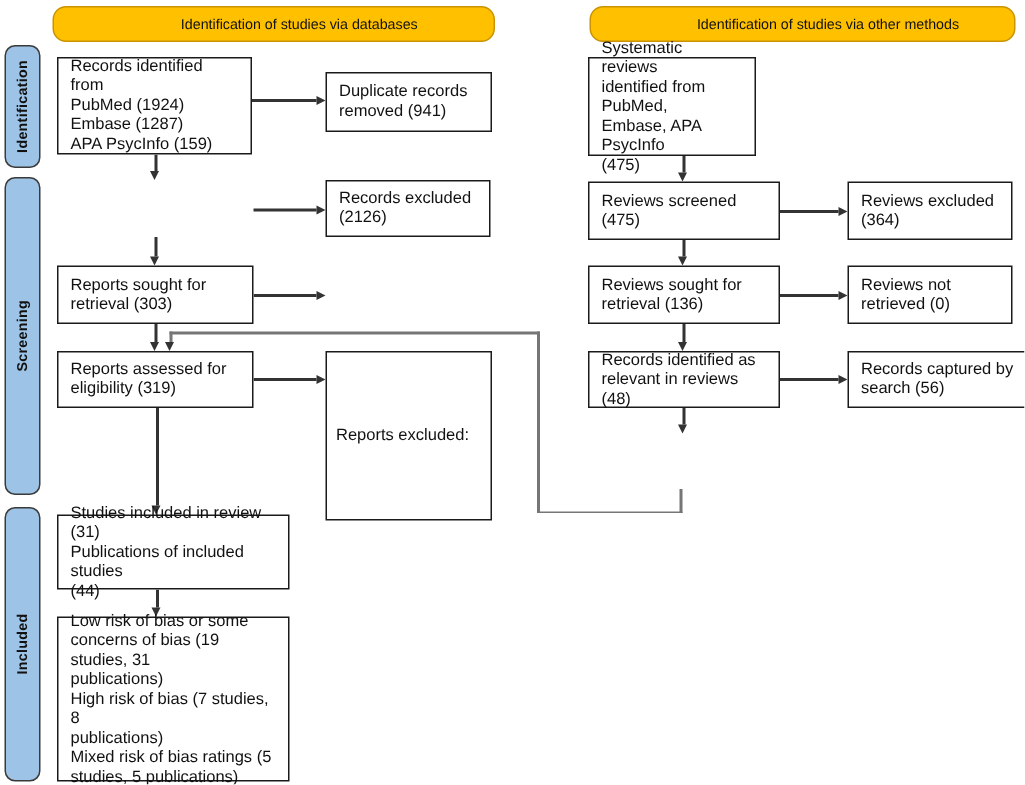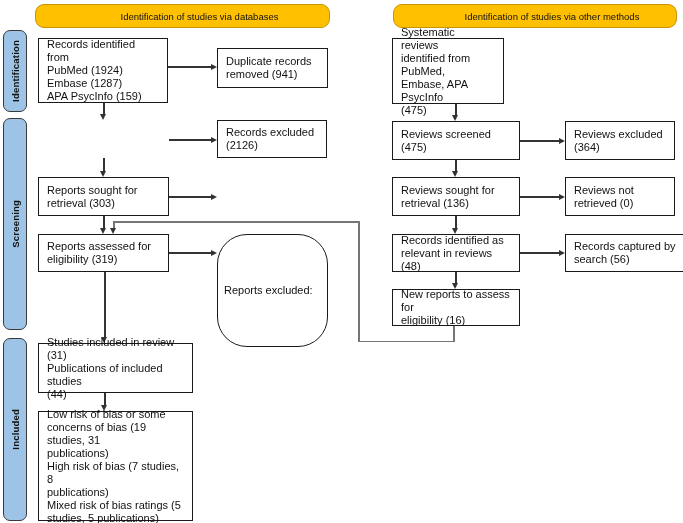--- a/index.html
+++ b/index.html
@@ -22,21 +22,21 @@
   .side span {
     writing-mode: vertical-rl; transform: rotate(180deg);
     font-weight: bold; font-size: 9.5px; color: #111; letter-spacing: .2px;
   }
   .box {
     position: absolute; background: #fff; border: 1.4px solid var(--box_border);
     display: flex; align-items: center; padding: 2px 8px;
     font-size: 11px; line-height: 13px; color: #111;
   }
   .box .txt { white-space: pre-line; }
-  .box.listbox { line-height: 12.3px; padding: 2px 6px; border-radius: 30px; }
+  .box.listbox { line-height: 12.3px; padding: 2px 6px; }
   .listbox .inner .body { white-space: pre-line; padding-left: 5px; }
   .listbox .inner .title { white-space: pre-line; }
   .line { position: absolute; background: var(--line); }
   .line.gray { background: var(--connector); }
   .v { width: 1.5px; }
   .h { height: 1.5px; }
   .ad {
     position: absolute; width: 0; height: 0;
     border-left: 3.5px solid transparent; border-right: 3.5px solid transparent;
     border-top: 6.5px solid var(--line);
@@ -164,24 +164,20 @@
     <span class="txt">Reviews screened (475)</span>
   </div>
   <div class="box" style="left:392px;top:177px;width:128px;height:39px">
     <span class="txt">Reviews sought for
 retrieval (136)</span>
   </div>
   <div class="box" style="left:392px;top:234px;width:128px;height:38px">
     <span class="txt">Records identified as
 relevant in reviews (48)</span>
   </div>
-  <div class="box" style="left:392px;top:289px;width:128px;height:37px">
-    <span class="txt">New reports to assess for
-eligibility (16)</span>
-  </div>
 
   <div class="box" style="left:565px;top:121px;width:110px;height:39px">
     <span class="txt">Reviews excluded
 (364)</span>
   </div>
   <div class="box" style="left:565px;top:177px;width:110px;height:39px">
     <span class="txt">Reviews not
 retrieved (0)</span>
   </div>
   <div class="box" style="left:565px;top:234px;width:124px;height:38px">

